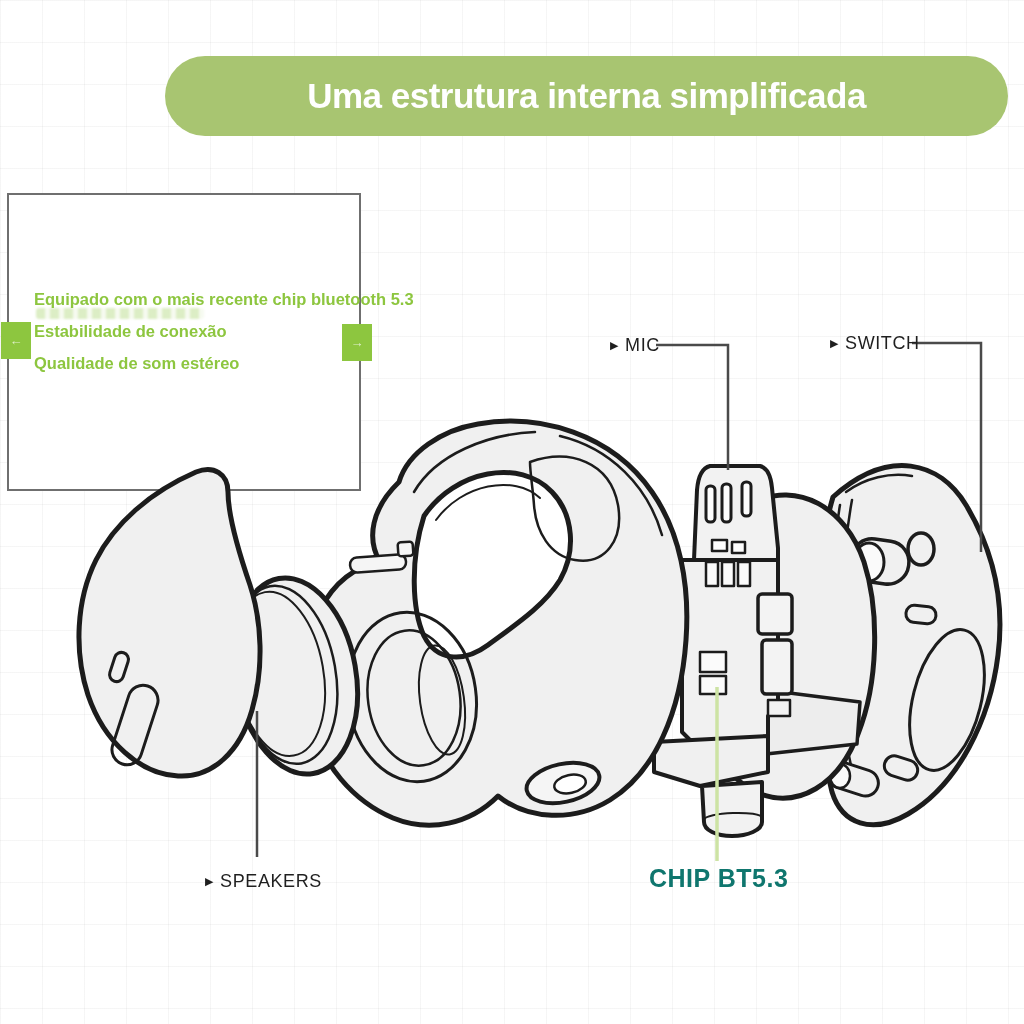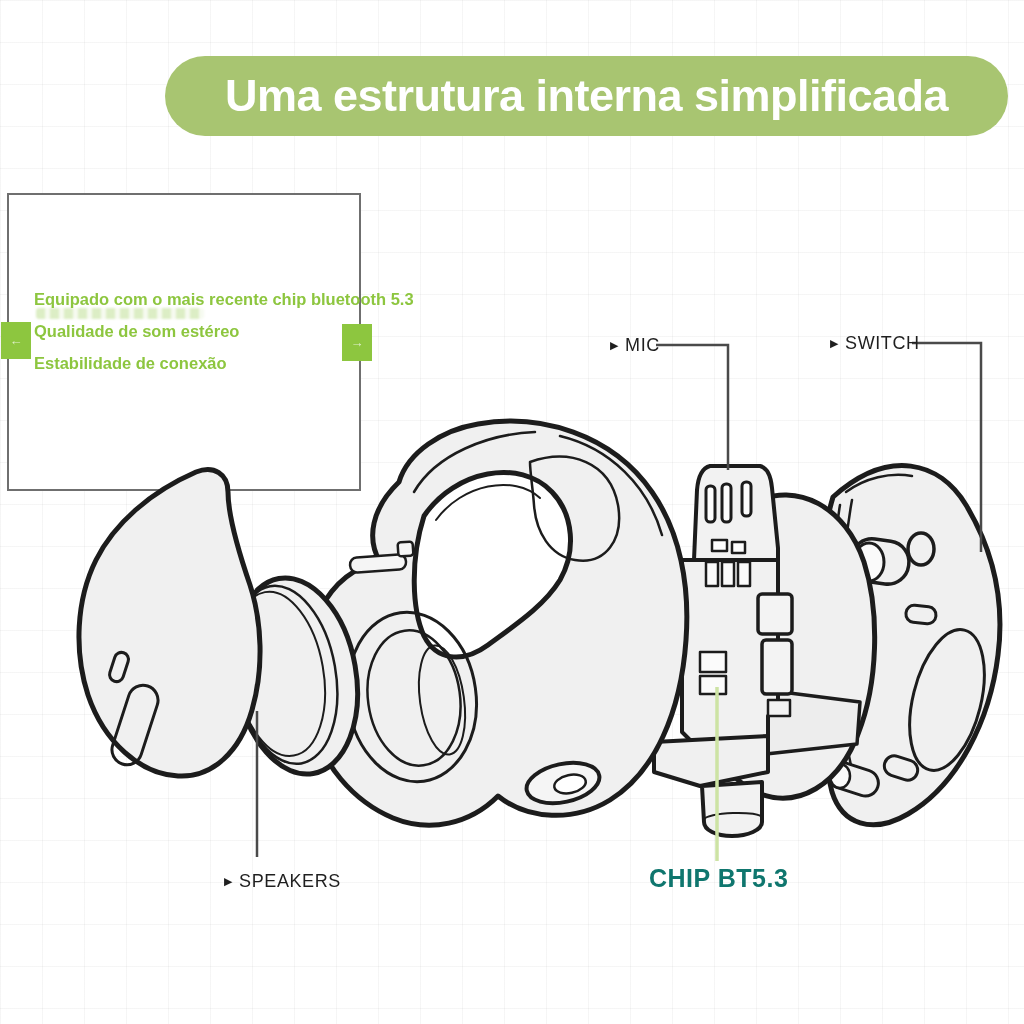--- a/index.html
+++ b/index.html
@@ -22,21 +22,21 @@
   }
 
   
   .banner{
     position:absolute;left:165px;top:56px;width:843px;height:80px;
     background:#a8c571;border-radius:40px;
     display:flex;align-items:center;justify-content:center;
     z-index:3;
   }
   .banner-title{
-    color:#ffffff;font-size:45px;font-weight:bold;letter-spacing:-0.5px;
+    color:#ffffff;font-size:35px;font-weight:bold;letter-spacing:-0.5px;
     white-space:nowrap;
   }
 
   
   .feature-card{
     position:absolute;left:7px;top:193px;width:354px;height:298px;
     background:#ffffff;border:2px solid #6f6f6f;
     box-sizing:border-box;z-index:2;
   }
   .feature-list{
@@ -62,21 +62,21 @@
   .nav-next{left:342px;top:324px;}
 
   
   .callout-label{
     position:absolute;color:#1f1f1f;font-weight:normal;font-size:18px;
     letter-spacing:0.6px;white-space:nowrap;z-index:5;
   }
   .callout-label .marker{font-size:11px;margin-right:6px;vertical-align:2px;color:#1f1f1f;}
   .label-mic{left:610px;top:335px;}
   .label-switch{left:830px;top:333px;}
-  .label-speakers{left:205px;top:871px;margin-left:19px;}
+  .label-speakers{left:205px;top:871px;}
   .label-chip{
     position:absolute;left:649px;top:864px;color:#0f766e;font-weight:bold;
     font-size:25px;letter-spacing:0.5px;z-index:5;white-space:nowrap;
   }
 
   
   .diagram-svg,.lines-svg{
     position:absolute;left:0;top:0;width:1024px;height:1024px;
     pointer-events:none;
   }
@@ -88,22 +88,22 @@
 
 <div class="page">
 
   <div class="banner">
     <span class="banner-title">Uma estrutura interna simplificada</span>
   </div>
 
   <div class="feature-card">
     <div class="feature-list">
       <div class="feature-line">Equipado com o mais recente chip bluetooth 5.3</div>
+      <div class="feature-line">Estabilidade de conexão</div>
       <div class="feature-line">Qualidade de som estéreo</div>
-      <div class="feature-line">Estabilidade de conexão</div>
     </div>
     <div class="ghost-smudge"></div>
   </div>
 
   <button class="nav-btn nav-prev">
     <span>←</span>
   </button>
   <button class="nav-btn nav-next">
     <span>→</span>
   </button>

